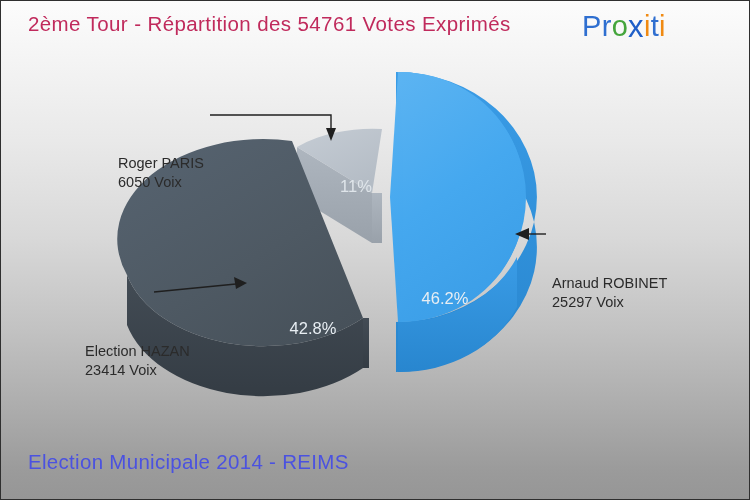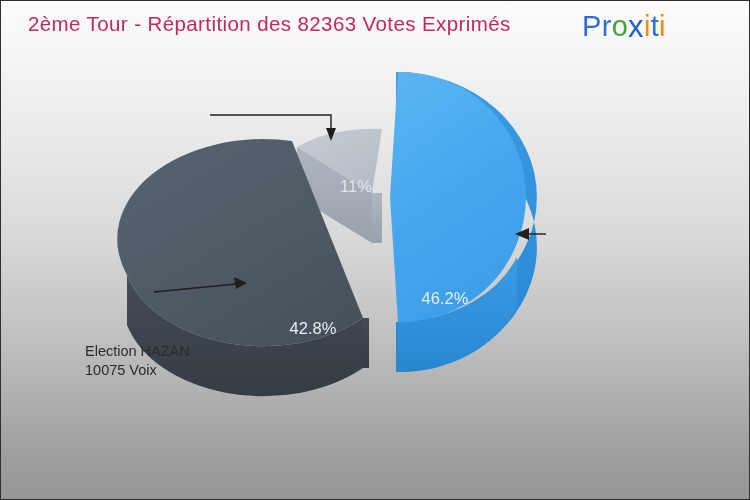--- a/index.html
+++ b/index.html
@@ -97,21 +97,21 @@
     fill: #e8eef3;
     font-family: "Liberation Sans", sans-serif;
   }
   .slice-pct-dim { fill: #dfe5ea; }
 </style>
 </head>
 <body>
 
 <div id="app">
 
-  <div id="title">2ème Tour - Répartition des 82363 Votes Exprimés</div>
+  <div id="title">2ème Tour - Répartition des 54761 Votes Exprimés</div>
 
   <div id="logo">
     <span class="lg-blue">P</span><span class="lg-blue">r</span><span class="lg-green">o</span><span class="lg-xblue lg-x">x</span><span class="lg-orange">i</span><span class="lg-blue">t</span><span class="lg-orange">i</span>
   </div>
 
   <div id="chart-stage">
     <svg id="pie-svg" width="750" height="380" viewBox="0 0 750 380">
       <defs>
         <linearGradient id="gradBlueTop" x1="0" y1="0" x2="0.35" y2="1">
           <stop offset="0%" stop-color="#5cb4f2"></stop>
@@ -213,22 +213,31 @@
       <g>
         <path d="M 153 231 L 235 223" stroke="#1f1f1f" stroke-width="1.4" fill="none"></path>
         <path d="M 246 222 L 233 216 L 235 228 Z" fill="#1f1f1f"></path>
       </g>
       <g>
         <path d="M 545 173 L 527 173" stroke="#1f1f1f" stroke-width="1.4" fill="none"></path>
         <path d="M 514 173 L 528 167 L 528 179 Z" fill="#1f1f1f"></path>
       </g>
     </svg>
 
+    <div class="callout" id="callout-paris">
+      <span>Roger PARIS</span>
+      <span class="ln2">6050 Voix</span>
+    </div>
 
     <div class="callout" id="callout-hazan">
       <span>Election HAZAN</span>
-      <span class="ln2">10075 Voix</span>
+      <span class="ln2">23414 Voix</span>
     </div>
 
+    <div class="callout" id="callout-robinet">
+      <span>Arnaud ROBINET</span>
+      <span class="ln2">25297 Voix</span>
+    </div>
   </div>
 
+  <div id="footer">Election Municipale 2014 - REIMS</div>
 
 </div>
 
 </body></html>

